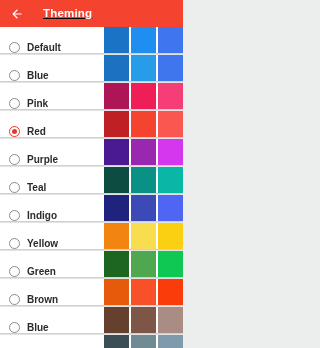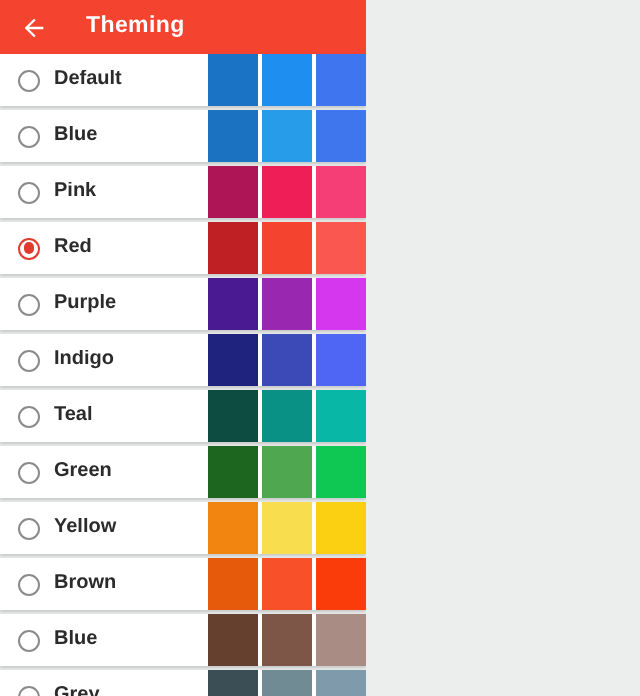--- a/index.html
+++ b/index.html
@@ -14,20 +14,21 @@
     font-family: "Liberation Sans", sans-serif;
     -webkit-font-smoothing: antialiased;
   }
 
   #app {
     position: relative;
     width: 183px;
     height: 348px;
     background: #ef4444;
     overflow: hidden;
+    text-decoration: underline;
   }
 
   
   .appbar {
     position: relative;
     height: 27px;
     background: #f4432f;
     display: flex;
     align-items: center;
     padding: 0 0 0 9px;
@@ -65,21 +66,21 @@
     overflow: hidden;
   }
 
   .row {
     position: relative;
     height: 26px;
     margin: 0 0 2px 0;
     background: #ffffff;
     box-shadow: 0 1px 1.5px rgba(0,0,0,0.16);
     display: flex;
-    align-items: center;
+    align-items: flex-end;
     box-sizing: border-box;
     cursor: pointer;
   }
 
   .radio {
     width: 11px;
     height: 11px;
     border-radius: 50%;
     border: 1.3px solid #8b8b8b;
     box-sizing: border-box;
@@ -188,56 +189,56 @@
         <div class="radio"></div>
         <div class="row-label">Purple</div>
         <div class="swatches">
           <div class="swatch" style="background: rgb(74, 26, 147);"></div>
           <div class="swatch" style="background: rgb(154, 39, 176);"></div>
           <div class="swatch" style="background: rgb(212, 55, 237);"></div>
         </div>
       </div>
       <div class="row">
         <div class="radio"></div>
+        <div class="row-label">Teal</div>
+        <div class="swatches">
+          <div class="swatch" style="background: rgb(13, 76, 64);"></div>
+          <div class="swatch" style="background: rgb(10, 145, 133);"></div>
+          <div class="swatch" style="background: rgb(8, 183, 166);"></div>
+        </div>
+      </div>
+      <div class="row">
+        <div class="radio"></div>
         <div class="row-label">Indigo</div>
         <div class="swatches">
           <div class="swatch" style="background: rgb(31, 35, 125);"></div>
           <div class="swatch" style="background: rgb(60, 74, 184);"></div>
           <div class="swatch" style="background: rgb(79, 102, 244);"></div>
         </div>
       </div>
       <div class="row">
         <div class="radio"></div>
-        <div class="row-label">Teal</div>
-        <div class="swatches">
-          <div class="swatch" style="background: rgb(13, 76, 64);"></div>
-          <div class="swatch" style="background: rgb(10, 145, 133);"></div>
-          <div class="swatch" style="background: rgb(8, 183, 166);"></div>
+        <div class="row-label">Yellow</div>
+        <div class="swatches">
+          <div class="swatch" style="background: rgb(241, 133, 16);"></div>
+          <div class="swatch" style="background: rgb(248, 221, 78);"></div>
+          <div class="swatch" style="background: rgb(251, 208, 19);"></div>
         </div>
       </div>
       <div class="row">
         <div class="radio"></div>
         <div class="row-label">Green</div>
         <div class="swatches">
           <div class="swatch" style="background: rgb(29, 102, 32);"></div>
           <div class="swatch" style="background: rgb(79, 168, 79);"></div>
           <div class="swatch" style="background: rgb(15, 200, 83);"></div>
         </div>
       </div>
       <div class="row">
         <div class="radio"></div>
-        <div class="row-label">Yellow</div>
-        <div class="swatches">
-          <div class="swatch" style="background: rgb(241, 133, 16);"></div>
-          <div class="swatch" style="background: rgb(248, 221, 78);"></div>
-          <div class="swatch" style="background: rgb(251, 208, 19);"></div>
-        </div>
-      </div>
-      <div class="row">
-        <div class="radio"></div>
         <div class="row-label">Brown</div>
         <div class="swatches">
           <div class="swatch" style="background: rgb(229, 91, 11);"></div>
           <div class="swatch" style="background: rgb(248, 81, 42);"></div>
           <div class="swatch" style="background: rgb(249, 60, 9);"></div>
         </div>
       </div>
       <div class="row">
         <div class="radio"></div>
         <div class="row-label">Blue</div>

